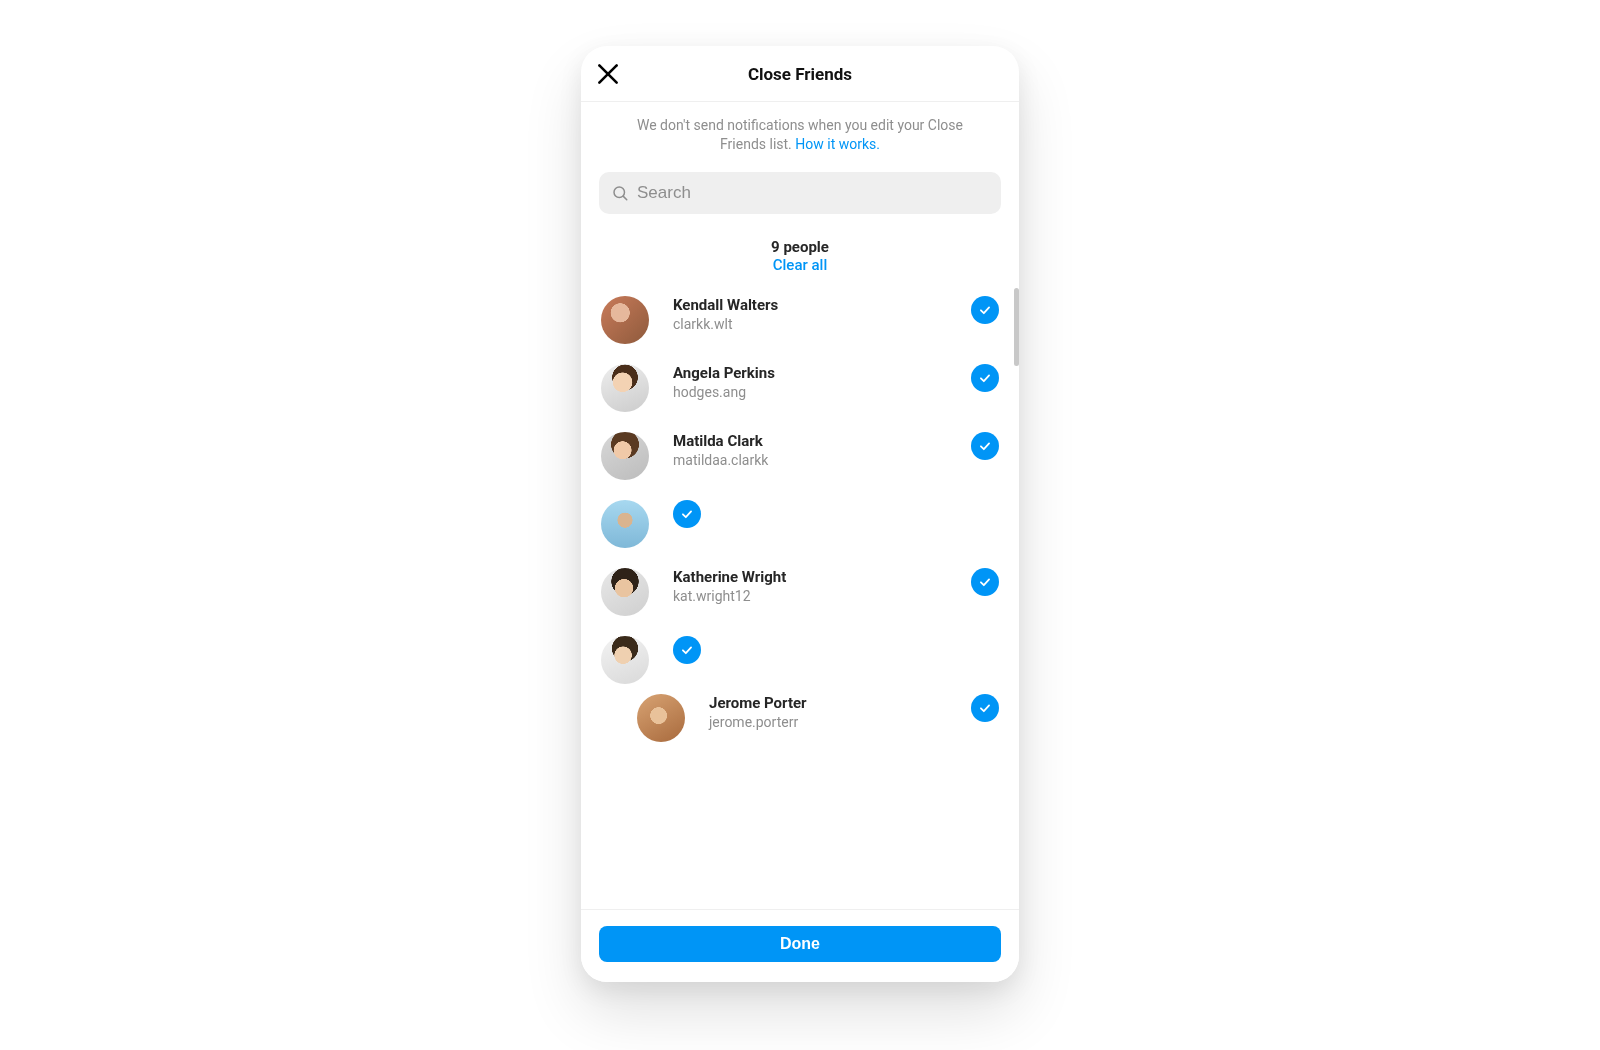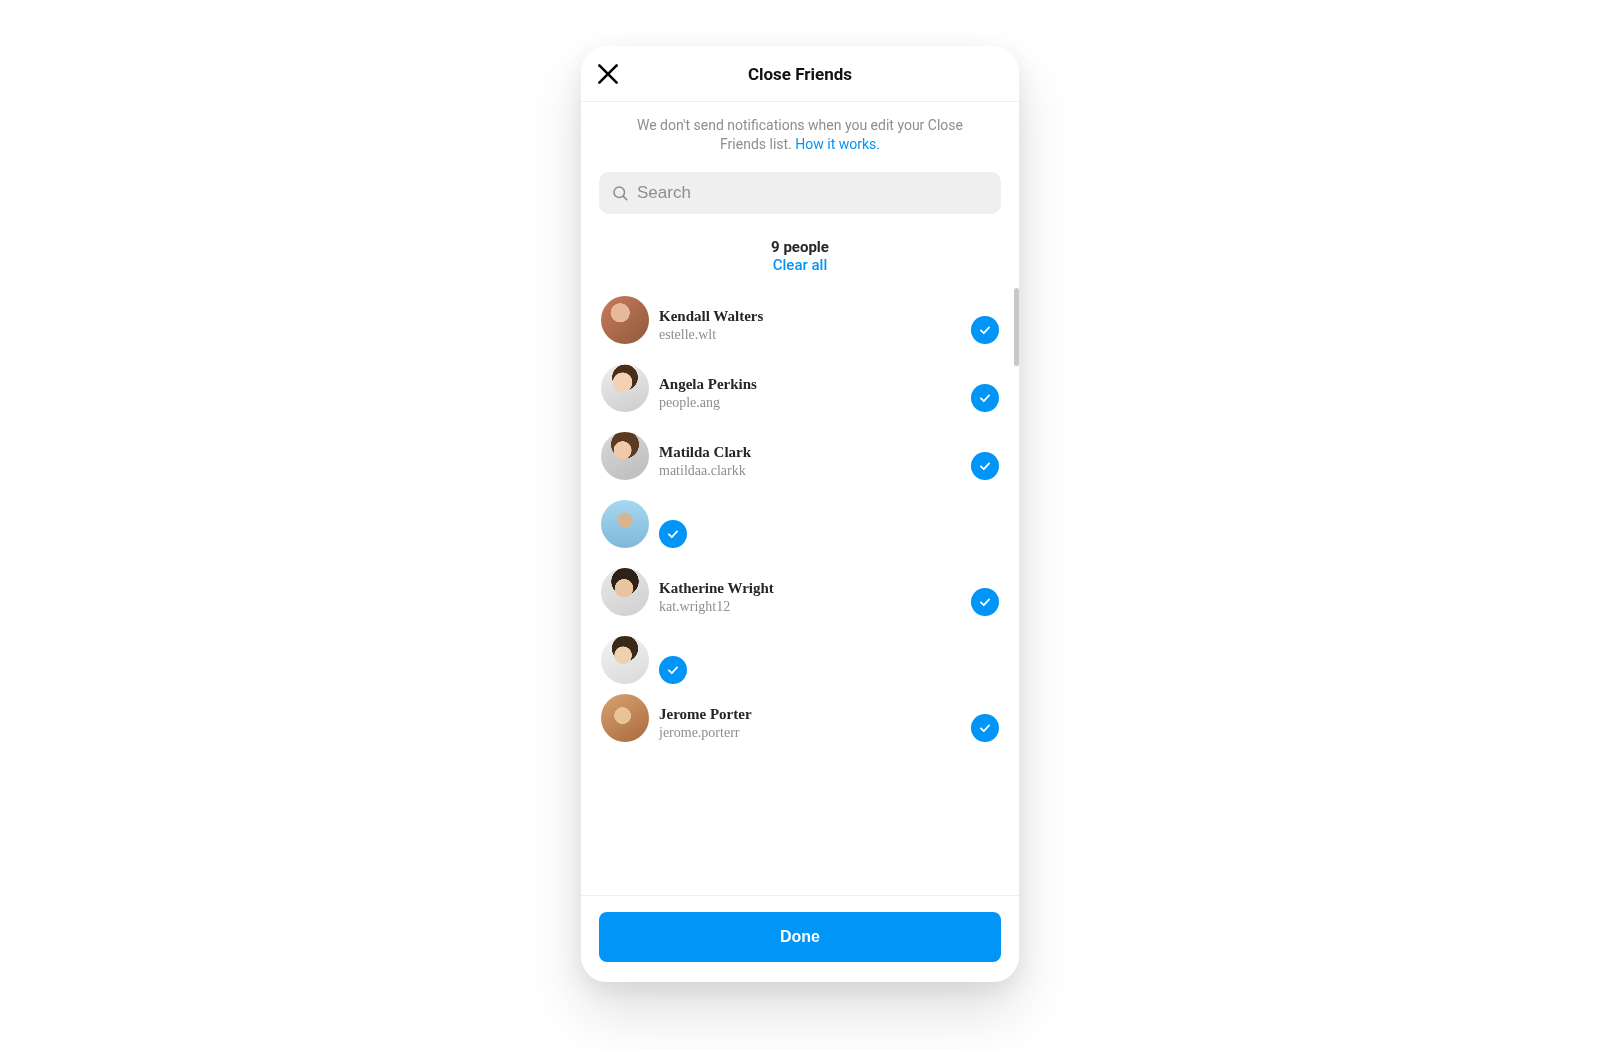--- a/index.html
+++ b/index.html
@@ -70,24 +70,23 @@
 
   .list {
     flex: 1 1 auto;
     overflow: hidden;
     position: relative;
   }
   .list-inner {
     padding: 4px 0 0 0;
   }
   .row {
-    display: flex; align-items: flex-end;
+    display: flex; align-items: flex-start;
     padding: 10px 20px;
-    gap: 10px;
-    font-family: Liberation Serif, serif;
+    gap: 24px;
   }
   .avatar {
     width: 48px; height: 48px; border-radius: 50%;
     flex: 0 0 48px;
     background: #ddd center/cover no-repeat;
   }
   .name-block { flex: 1 1 auto; min-width: 0; }
   .name { font-size: 15px; font-weight: 700; color: #262626; line-height: 1.2; }
   .user { font-size: 14px; color: #8e8e8e; line-height: 1.2; margin-top: 2px; }
   .check {
@@ -100,21 +99,21 @@
     position: absolute; right: 0; top: 6px; width: 5px; height: 78px;
     background: #c8c8c8; border-radius: 3px;
   }
 
   .footer {
     padding: 16px 18px 20px 18px;
     border-top: 1px solid #efefef;
     background: #fff;
   }
   .done-btn {
-    width: 100%; height: 50px; border: none; border-radius: 8px;
+    width: 100%; height: 36px; border: none; border-radius: 8px;
     background: #0095f6; color: #fff; font-size: 16px; font-weight: 600;
     cursor: pointer;
   }
 
   
   .av1 { background: radial-gradient(circle at 40% 35%, #e6b89c 0 22%, transparent 23%), linear-gradient(135deg,#c97b5a,#8e5a3c); }
   .av2 { background: radial-gradient(circle at 45% 38%, #f3d2b3 0 24%, transparent 25%), radial-gradient(circle at 50% 28%, #4a2e1a 0 30%, transparent 31%), linear-gradient(160deg,#eee,#ccc); }
   .av3 { background: radial-gradient(circle at 45% 38%, #f0c9a8 0 22%, transparent 23%), radial-gradient(circle at 50% 26%, #5a3a22 0 32%, transparent 33%), linear-gradient(150deg,#d8d8d8,#bcbcbc); }
   .av4 { background: radial-gradient(circle at 50% 42%, #d9b48f 0 20%, transparent 21%), linear-gradient(180deg,#a7d8f0,#7fb8d8); }
   .av5 { background: radial-gradient(circle at 55% 40%, #f0cba7 0 20%, transparent 21%), linear-gradient(170deg,#f4efe6,#e4d9c6); }
@@ -158,34 +157,34 @@
     </div>
 
     <div class="list">
       <div class="scroll-indicator"></div>
       <div class="list-inner">
 
         <div class="row">
           <div class="avatar av1"></div>
           <div class="name-block">
             <div class="name">Kendall Walters</div>
-            <div class="user">estelle.wlt</div>
+            <div class="user">clarkk.wlt</div>
           </div>
           <div class="check">
             <svg width="14" height="14" viewBox="0 0 24 24">
                 <polyline points="5,12.5 10,17.5 19,7.5" fill="none" stroke="#fff" stroke-width="3" stroke-linecap="round" stroke-linejoin="round"></polyline>
               </svg>
           </div>
         </div>
 
         <div class="row">
           <div class="avatar av2"></div>
           <div class="name-block">
             <div class="name">Angela Perkins</div>
-            <div class="user">people.ang</div>
+            <div class="user">hodges.ang</div>
           </div>
           <div class="check">
             <svg width="14" height="14" viewBox="0 0 24 24">
                 <polyline points="5,12.5 10,17.5 19,7.5" fill="none" stroke="#fff" stroke-width="3" stroke-linecap="round" stroke-linejoin="round"></polyline>
               </svg>
           </div>
         </div>
 
         <div class="row">
           <div class="avatar av3"></div>
@@ -225,21 +224,21 @@
 
         <div class="row" style="padding-bottom:6px;">
           <div class="avatar av7"></div>
           <div class="check">
             <svg width="14" height="14" viewBox="0 0 24 24">
                 <polyline points="5,12.5 10,17.5 19,7.5" fill="none" stroke="#fff" stroke-width="3" stroke-linecap="round" stroke-linejoin="round"></polyline>
               </svg>
           </div>
         </div>
 
-        <div class="row" style="padding-top:4px;">
+        <div class="row" style="padding-top:4px;margin-left:36px;">
           <div class="avatar av8"></div>
           <div class="name-block">
             <div class="name">Jerome Porter</div>
             <div class="user">jerome.porterr</div>
           </div>
           <div class="check">
             <svg width="14" height="14" viewBox="0 0 24 24">
                 <polyline points="5,12.5 10,17.5 19,7.5" fill="none" stroke="#fff" stroke-width="3" stroke-linecap="round" stroke-linejoin="round"></polyline>
               </svg>
           </div>

